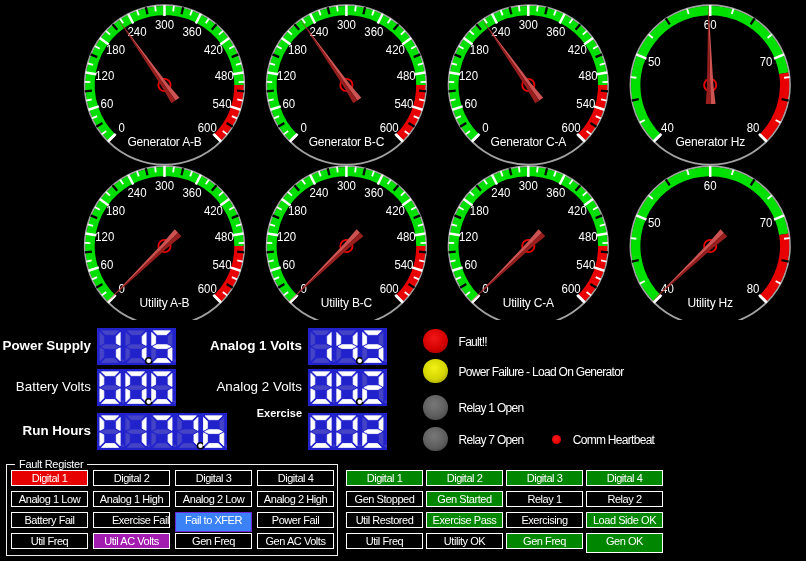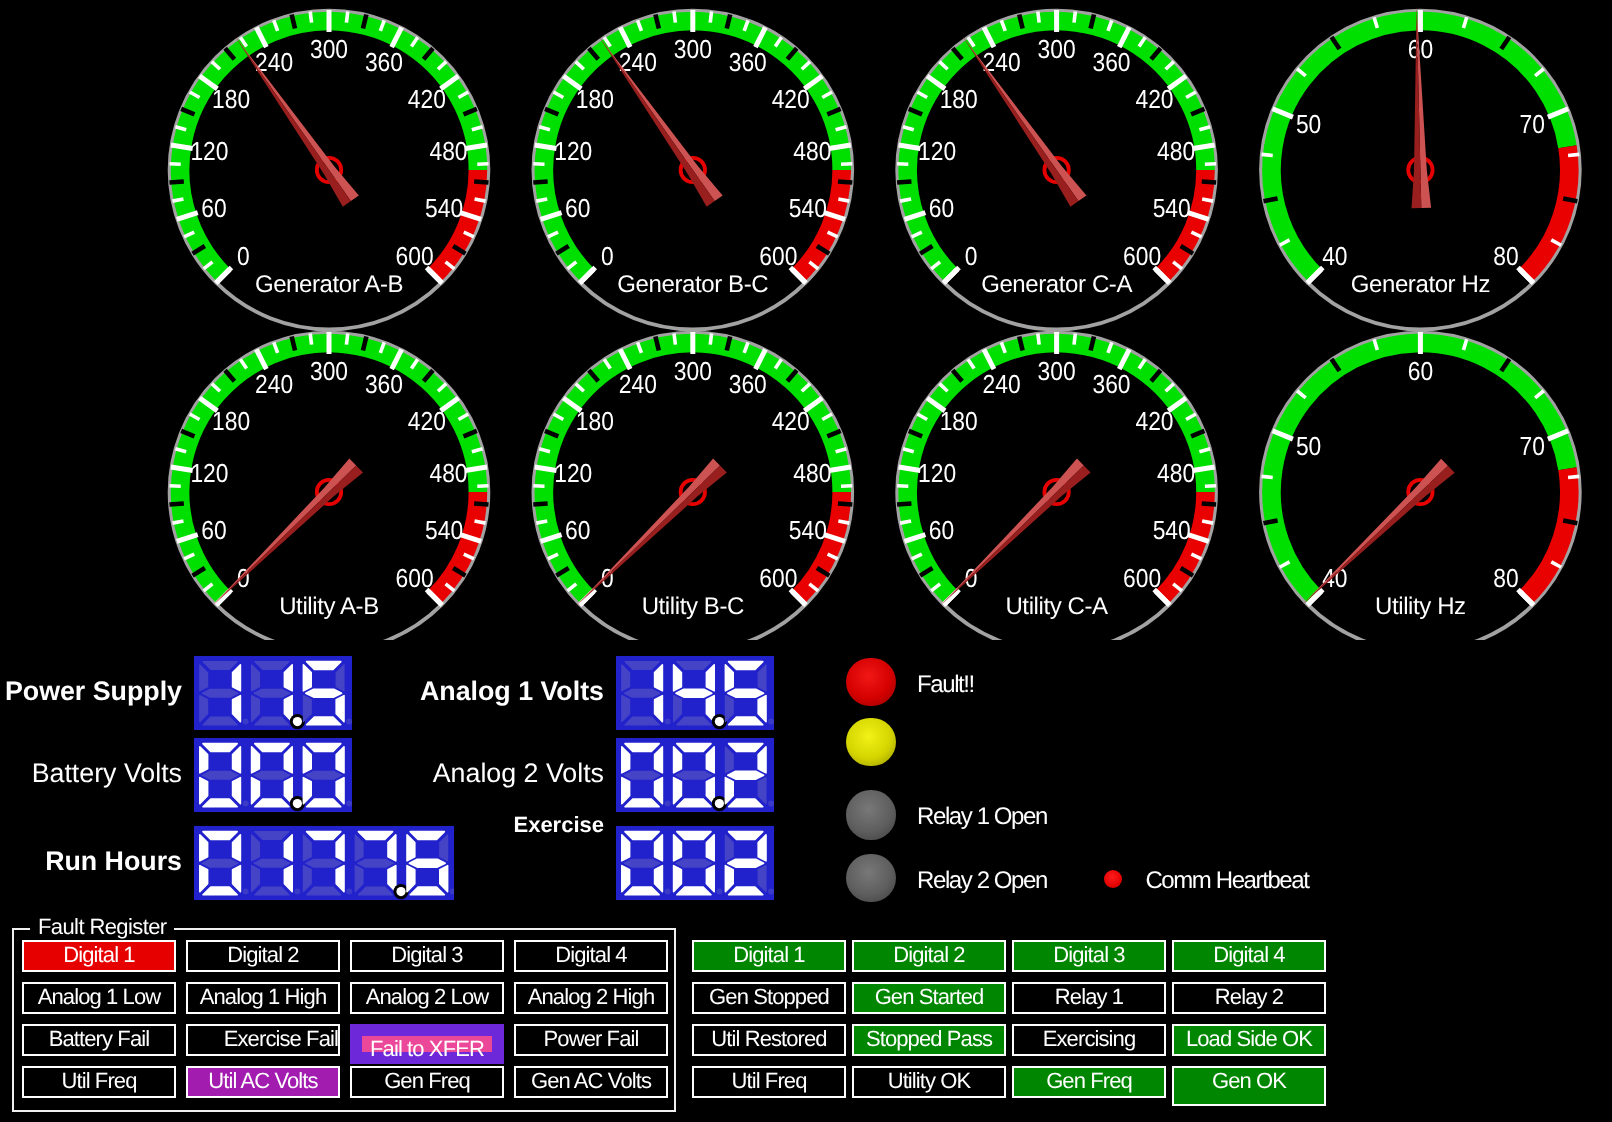--- a/index.html
+++ b/index.html
@@ -626,52 +626,53 @@
 <polygon points="54.7,19.8 58.6,21.8 58.6,28.9 54.7,32.8" fill="#ffffff" stroke="#ffffff" stroke-width="0.8" stroke-linejoin="round"></polygon>
 <polygon points="54.7,4.4 58.6,8.3 58.6,15.4 54.7,17.4" fill="#4544c7" stroke="#4544c7" stroke-width="0.6" stroke-linejoin="round"></polygon>
 <polygon points="55.9,18.6 59.8,16.65 69.9,16.65 73.8,18.6 69.9,20.55 59.8,20.55" fill="#ffffff" stroke="#ffffff" stroke-width="0.8" stroke-linejoin="round"></polygon>
 <circle cx="77.6" cy="32.8" r="1.5" fill="#4544c7" opacity="0.7"></circle>
 </svg>
 <div style="position:absolute;left:423.35px;top:328.75px;width:24.5px;height:24.5px;border-radius:50%;background:radial-gradient(circle at 45% 38%, #f21717 0%, #d40000 55%, #8f0000 100%)"></div>
 <div style="position:absolute;left:423.35px;top:358.75px;width:24.5px;height:24.5px;border-radius:50%;background:radial-gradient(circle at 45% 38%, #f2f217 0%, #d4d400 55%, #8f8f00 100%)"></div>
 <div style="position:absolute;left:423.35px;top:395.25px;width:24.5px;height:24.5px;border-radius:50%;background:radial-gradient(circle at 45% 38%, #787878 0%, #5e5e5e 55%, #3c3c3c 100%)"></div>
 <div style="position:absolute;left:423.35px;top:426.75px;width:24.5px;height:24.5px;border-radius:50%;background:radial-gradient(circle at 45% 38%, #787878 0%, #5e5e5e 55%, #3c3c3c 100%)"></div>
 <div style="position:absolute;left:458.5px;top:332.5px;height:18px;line-height:18px;font-size:12px;letter-spacing:-0.7px;color:#fff;white-space:nowrap">Fault!!</div>
+<div style="position:absolute;left:458.5px;top:362.5px;height:18px;line-height:18px;font-size:12px;letter-spacing:-0.7px;color:#fff;white-space:nowrap">Power Failure - Load On Generator</div>
 <div style="position:absolute;left:458.5px;top:399px;height:18px;line-height:18px;font-size:12px;letter-spacing:-0.7px;color:#fff;white-space:nowrap">Relay 1 Open</div>
-<div style="position:absolute;left:458.5px;top:430.5px;height:18px;line-height:18px;font-size:12px;letter-spacing:-0.7px;color:#fff;white-space:nowrap">Relay 2 Open</div>
+<div style="position:absolute;left:458.5px;top:430.5px;height:18px;line-height:18px;font-size:12px;letter-spacing:-0.7px;color:#fff;white-space:nowrap">Relay 7 Open</div>
 <div style="position:absolute;left:551.5px;top:434.5px;width:9px;height:9px;border-radius:50%;background:radial-gradient(circle at 45% 38%, #ff1a1a 0%, #e00000 70%, #a00000 100%)"></div>
 <div style="position:absolute;left:572.7px;top:430.5px;height:18px;line-height:18px;font-size:12px;letter-spacing:-0.7px;color:#fff;white-space:nowrap">Comm Heartbeat</div>
 <div style="position:absolute;left:6px;top:464px;width:330px;height:90px;border:1px solid #f0f0f0">
       <span style="position:absolute;left:8px;top:-8px;background:#000;padding:0 4px;font-size:11px;letter-spacing:-0.3px;color:#fff;line-height:15px">Fault Register</span>
     </div>
 <div style="position:absolute;left:11px;top:470px;width:77px;height:16px;box-sizing:border-box;border:1px solid #fff;background:#e60000;color:#fff;font-size:11px;letter-spacing:-0.45px;line-height:14px;text-align:center;white-space:nowrap">Digital 1</div>
 <div style="position:absolute;left:93px;top:470px;width:77px;height:16px;box-sizing:border-box;border:1px solid #fff;background:#000;color:#fff;font-size:11px;letter-spacing:-0.45px;line-height:14px;text-align:center;white-space:nowrap">Digital 2</div>
 <div style="position:absolute;left:175px;top:470px;width:77px;height:16px;box-sizing:border-box;border:1px solid #fff;background:#000;color:#fff;font-size:11px;letter-spacing:-0.45px;line-height:14px;text-align:center;white-space:nowrap">Digital 3</div>
 <div style="position:absolute;left:257px;top:470px;width:77px;height:16px;box-sizing:border-box;border:1px solid #fff;background:#000;color:#fff;font-size:11px;letter-spacing:-0.45px;line-height:14px;text-align:center;white-space:nowrap">Digital 4</div>
 <div style="position:absolute;left:11px;top:491px;width:77px;height:16px;box-sizing:border-box;border:1px solid #fff;background:#000;color:#fff;font-size:11px;letter-spacing:-0.45px;line-height:14px;text-align:center;white-space:nowrap">Analog 1 Low</div>
 <div style="position:absolute;left:93px;top:491px;width:77px;height:16px;box-sizing:border-box;border:1px solid #fff;background:#000;color:#fff;font-size:11px;letter-spacing:-0.45px;line-height:14px;text-align:center;white-space:nowrap">Analog 1 High</div>
 <div style="position:absolute;left:175px;top:491px;width:77px;height:16px;box-sizing:border-box;border:1px solid #fff;background:#000;color:#fff;font-size:11px;letter-spacing:-0.45px;line-height:14px;text-align:center;white-space:nowrap">Analog 2 Low</div>
 <div style="position:absolute;left:257px;top:491px;width:77px;height:16px;box-sizing:border-box;border:1px solid #fff;background:#000;color:#fff;font-size:11px;letter-spacing:-0.45px;line-height:14px;text-align:center;white-space:nowrap">Analog 2 High</div>
 <div style="position:absolute;left:11px;top:512px;width:77px;height:16px;box-sizing:border-box;border:1px solid #fff;background:#000;color:#fff;font-size:11px;letter-spacing:-0.45px;line-height:14px;text-align:center;white-space:nowrap">Battery Fail</div>
 <div style="position:absolute;left:93px;top:512px;width:77px;height:16px;box-sizing:border-box;border:1px solid #fff;background:#000;color:#fff;font-size:11px;letter-spacing:-0.45px;line-height:14px;text-align:right;white-space:nowrap">Exercise Fail</div>
-<div style="position:absolute;left:175px;top:512px;width:77px;height:20px;box-sizing:border-box;border:6px solid #6d28d9;background:#ec4899;color:#fff;font-size:11px;letter-spacing:-0.45px;line-height:14px;text-align:center;white-space:nowrap">Fail to XFER</div>
+<div style="position:absolute;left:175px;top:512px;width:77px;height:20px;box-sizing:border-box;border:1px solid #6d28d9;background:#3b82f6;color:#fff;font-size:11px;letter-spacing:-0.45px;line-height:14px;text-align:center;white-space:nowrap">Fail to XFER</div>
 <div style="position:absolute;left:257px;top:512px;width:77px;height:16px;box-sizing:border-box;border:1px solid #fff;background:#000;color:#fff;font-size:11px;letter-spacing:-0.45px;line-height:14px;text-align:center;white-space:nowrap">Power Fail</div>
 <div style="position:absolute;left:11px;top:533px;width:77px;height:16px;box-sizing:border-box;border:1px solid #fff;background:#000;color:#fff;font-size:11px;letter-spacing:-0.45px;line-height:14px;text-align:center;white-space:nowrap">Util Freq</div>
 <div style="position:absolute;left:93px;top:533px;width:77px;height:16px;box-sizing:border-box;border:1px solid #fff;background:#a21caf;color:#fff;font-size:11px;letter-spacing:-0.45px;line-height:14px;text-align:center;white-space:nowrap">Util AC Volts</div>
 <div style="position:absolute;left:175px;top:533px;width:77px;height:16px;box-sizing:border-box;border:1px solid #fff;background:#000;color:#fff;font-size:11px;letter-spacing:-0.45px;line-height:14px;text-align:center;white-space:nowrap">Gen Freq</div>
 <div style="position:absolute;left:257px;top:533px;width:77px;height:16px;box-sizing:border-box;border:1px solid #fff;background:#000;color:#fff;font-size:11px;letter-spacing:-0.45px;line-height:14px;text-align:center;white-space:nowrap">Gen AC Volts</div>
 <div style="position:absolute;left:346px;top:470px;width:77px;height:16px;box-sizing:border-box;border:1px solid #fff;background:#008600;color:#fff;font-size:11px;letter-spacing:-0.45px;line-height:14px;text-align:center;white-space:nowrap">Digital 1</div>
 <div style="position:absolute;left:426px;top:470px;width:77px;height:16px;box-sizing:border-box;border:1px solid #fff;background:#008600;color:#fff;font-size:11px;letter-spacing:-0.45px;line-height:14px;text-align:center;white-space:nowrap">Digital 2</div>
 <div style="position:absolute;left:506px;top:470px;width:77px;height:16px;box-sizing:border-box;border:1px solid #fff;background:#008600;color:#fff;font-size:11px;letter-spacing:-0.45px;line-height:14px;text-align:center;white-space:nowrap">Digital 3</div>
 <div style="position:absolute;left:586px;top:470px;width:77px;height:16px;box-sizing:border-box;border:1px solid #fff;background:#008600;color:#fff;font-size:11px;letter-spacing:-0.45px;line-height:14px;text-align:center;white-space:nowrap">Digital 4</div>
 <div style="position:absolute;left:346px;top:491px;width:77px;height:16px;box-sizing:border-box;border:1px solid #fff;background:#000;color:#fff;font-size:11px;letter-spacing:-0.45px;line-height:14px;text-align:center;white-space:nowrap">Gen Stopped</div>
 <div style="position:absolute;left:426px;top:491px;width:77px;height:16px;box-sizing:border-box;border:1px solid #fff;background:#008600;color:#fff;font-size:11px;letter-spacing:-0.45px;line-height:14px;text-align:center;white-space:nowrap">Gen Started</div>
 <div style="position:absolute;left:506px;top:491px;width:77px;height:16px;box-sizing:border-box;border:1px solid #fff;background:#000;color:#fff;font-size:11px;letter-spacing:-0.45px;line-height:14px;text-align:center;white-space:nowrap">Relay 1</div>
 <div style="position:absolute;left:586px;top:491px;width:77px;height:16px;box-sizing:border-box;border:1px solid #fff;background:#000;color:#fff;font-size:11px;letter-spacing:-0.45px;line-height:14px;text-align:center;white-space:nowrap">Relay 2</div>
 <div style="position:absolute;left:346px;top:512px;width:77px;height:16px;box-sizing:border-box;border:1px solid #fff;background:#000;color:#fff;font-size:11px;letter-spacing:-0.45px;line-height:14px;text-align:center;white-space:nowrap">Util Restored</div>
-<div style="position:absolute;left:426px;top:512px;width:77px;height:16px;box-sizing:border-box;border:1px solid #fff;background:#008600;color:#fff;font-size:11px;letter-spacing:-0.45px;line-height:14px;text-align:center;white-space:nowrap">Stopped Pass</div>
+<div style="position:absolute;left:426px;top:512px;width:77px;height:16px;box-sizing:border-box;border:1px solid #fff;background:#008600;color:#fff;font-size:11px;letter-spacing:-0.45px;line-height:14px;text-align:center;white-space:nowrap">Exercise Pass</div>
 <div style="position:absolute;left:506px;top:512px;width:77px;height:16px;box-sizing:border-box;border:1px solid #fff;background:#000;color:#fff;font-size:11px;letter-spacing:-0.45px;line-height:14px;text-align:center;white-space:nowrap">Exercising</div>
 <div style="position:absolute;left:586px;top:512px;width:77px;height:16px;box-sizing:border-box;border:1px solid #fff;background:#008600;color:#fff;font-size:11px;letter-spacing:-0.45px;line-height:14px;text-align:center;white-space:nowrap">Load Side OK</div>
 <div style="position:absolute;left:346px;top:533px;width:77px;height:16px;box-sizing:border-box;border:1px solid #fff;background:#000;color:#fff;font-size:11px;letter-spacing:-0.45px;line-height:14px;text-align:center;white-space:nowrap">Util Freq</div>
 <div style="position:absolute;left:426px;top:533px;width:77px;height:16px;box-sizing:border-box;border:1px solid #fff;background:#000;color:#fff;font-size:11px;letter-spacing:-0.45px;line-height:14px;text-align:center;white-space:nowrap">Utility OK</div>
 <div style="position:absolute;left:506px;top:533px;width:77px;height:16px;box-sizing:border-box;border:1px solid #fff;background:#008600;color:#fff;font-size:11px;letter-spacing:-0.45px;line-height:14px;text-align:center;white-space:nowrap">Gen Freq</div>
 <div style="position:absolute;left:586px;top:533px;width:77px;height:20px;box-sizing:border-box;border:1px solid #fff;background:#008600;color:#fff;font-size:11px;letter-spacing:-0.45px;line-height:14px;text-align:center;white-space:nowrap">Gen OK</div>
 </div>
 
 </body></html>

